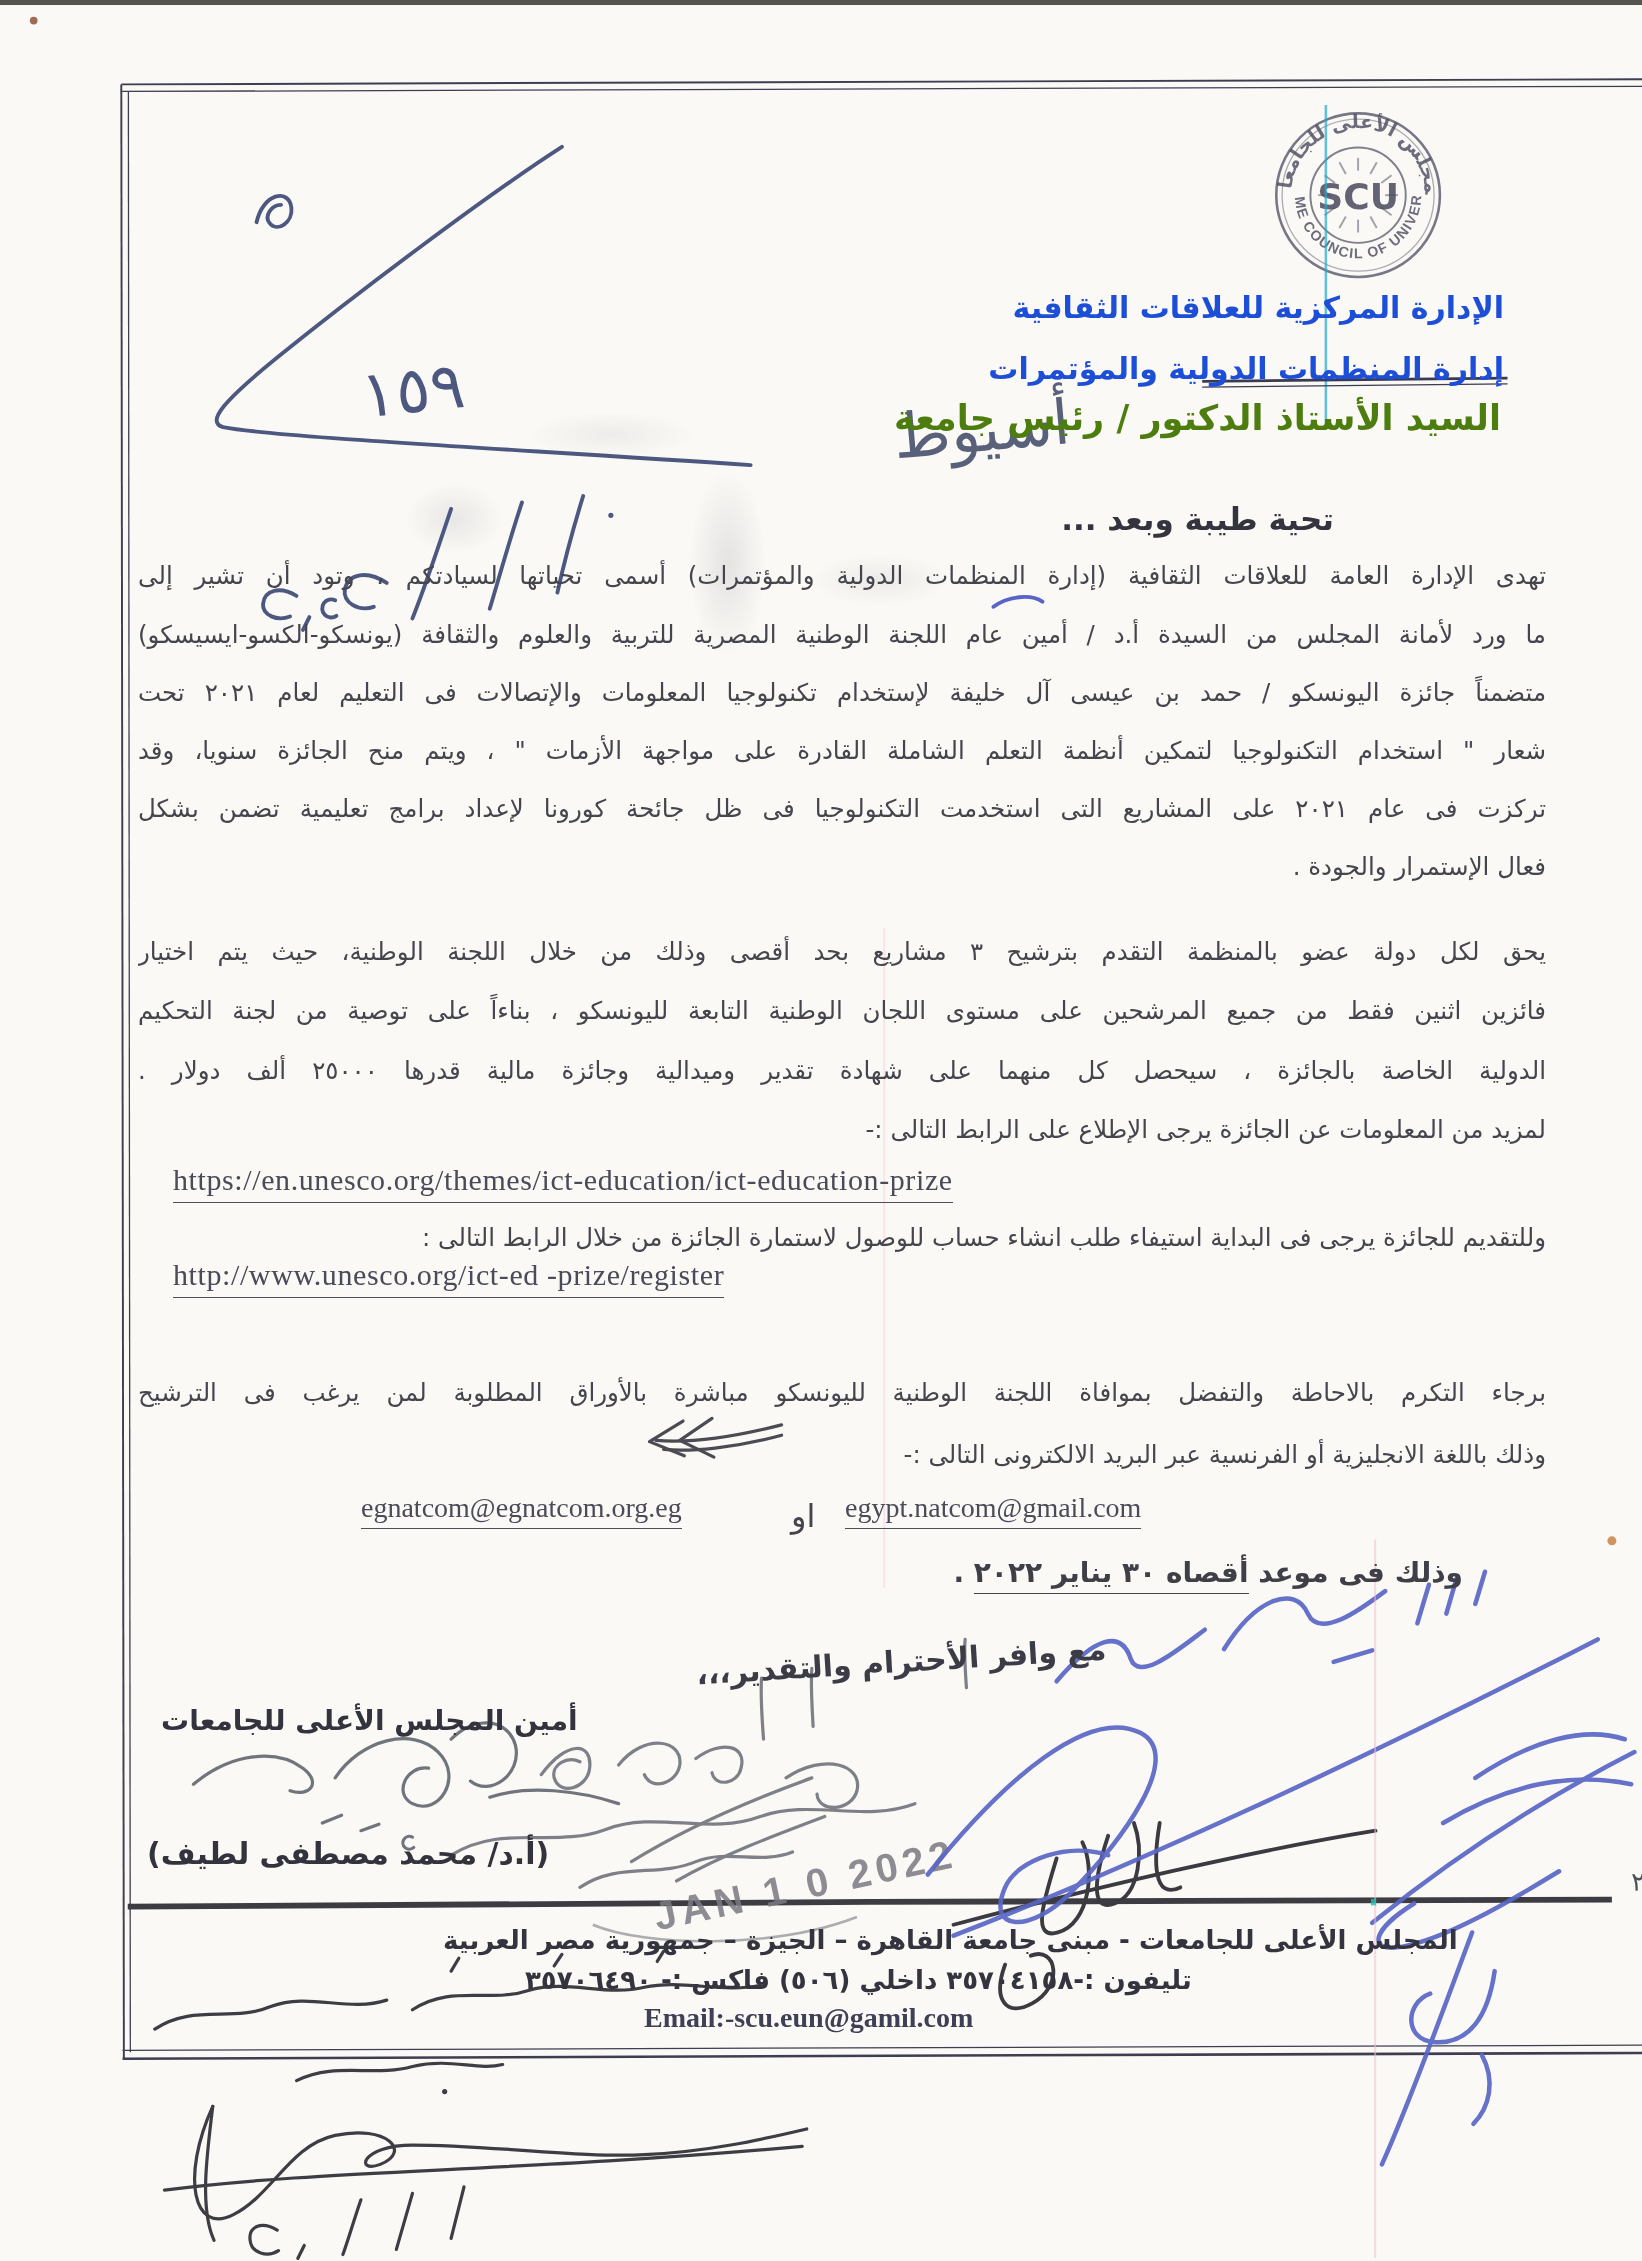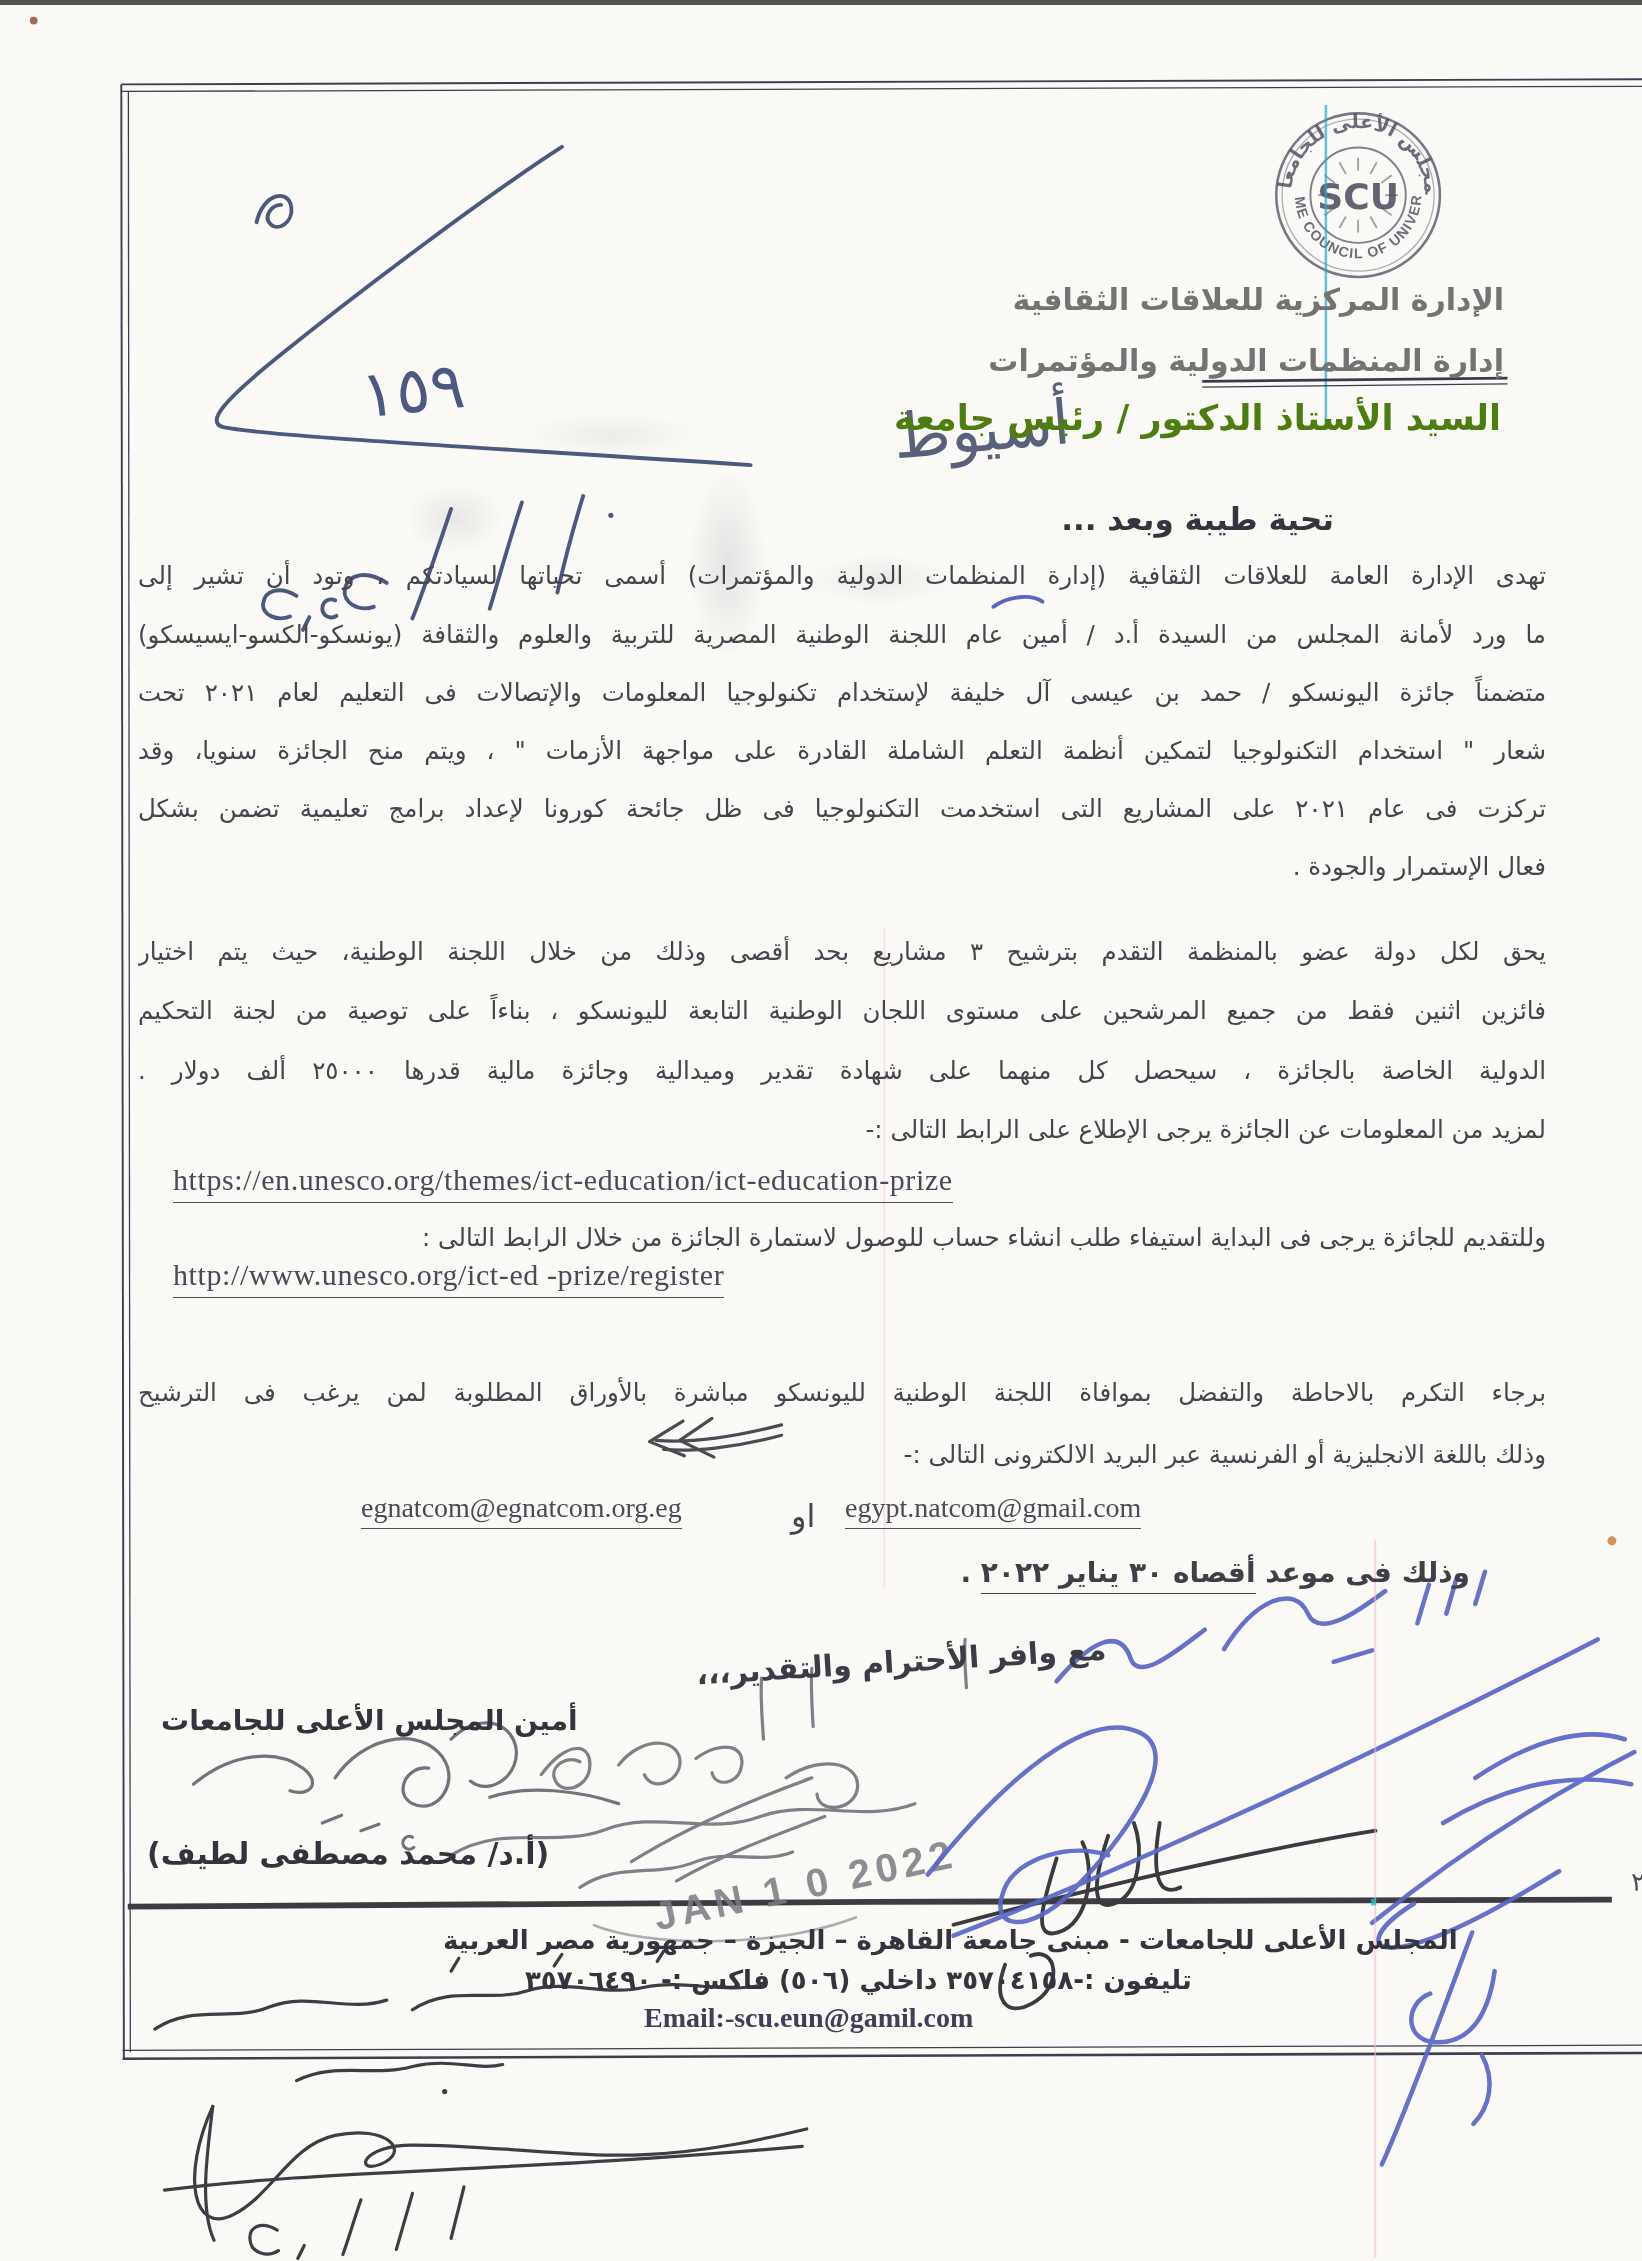--- a/index.html
+++ b/index.html
@@ -5,21 +5,21 @@
   html,body{margin:0;padding:0;background:#888;}
   .page{
     position:relative;width:1643px;height:2261px;
     background:#faf9f5;overflow:hidden;
     font-family:"DejaVu Sans",sans-serif;
   }
   .scan-top-edge{position:absolute;left:0;top:0;width:1643px;height:4.5px;background:#55544f;}
   .ar{position:absolute;direction:rtl;white-space:nowrap;color:#45454d;font-size:24.5px;line-height:1.45;}
   .just{white-space:normal;width:1408px;right:97px;text-align:justify;text-align-last:justify;height:40px;overflow:hidden;}
   .bold{font-weight:bold;}
-  .lh{color:#737373;}
+  .lh{color:#1d4ed8;margin-top:8px;}
   .url{
     position:absolute;direction:ltr;white-space:nowrap;
     font-family:"Liberation Serif","DejaVu Serif",serif;
     font-size:30px;color:#4a4a58;letter-spacing:0.6px;
     border-bottom:1.9px solid #4e4e5a;padding-bottom:5.2px;
   }
   .email{
     position:absolute;direction:ltr;white-space:nowrap;
     font-family:"Liberation Serif","DejaVu Serif",serif;
     font-size:28px;color:#4a4a58;
@@ -225,21 +225,21 @@
   <div class="ar" style="right:97px;top:1220px">وللتقديم للجائزة يرجى فى البداية استيفاء طلب انشاء حساب للوصول لاستمارة الجائزة من خلال الرابط التالى :</div>
   <div class="url" style="left:173px;top:1258px">http://www.unesco.org/ict-ed -prize/register</div>
 
   <div class="ar just" style="top:1375px">برجاء التكرم بالاحاطة والتفضل بموافاة اللجنة الوطنية لليونسكو مباشرة بالأوراق المطلوبة لمن يرغب فى الترشيح</div>
   <div class="ar" style="right:97px;top:1437px">وذلك باللغة الانجليزية أو الفرنسية عبر البريد الالكترونى التالى :-</div>
 
   <div class="email" style="left:361px;top:1492px">egnatcom@egnatcom.org.eg</div>
   <div class="ar" style="left:791px;top:1493px;font-size:32px">او</div>
   <div class="email" style="left:845px;top:1492px">egypt.natcom@gmail.com</div>
 
-  <div class="ar bold" style="right:173px;top:1553px;font-size:28px;color:#3f3f48">
+  <div class="ar bold" style="right:180px;top:1553px;font-size:28px;color:#3f3f48">
     <span>وذلك فى موعد</span>
     <span class="u-span">أقصاه ٣٠ يناير ٢٠٢٢</span>
     <span>.</span>
   </div>
 
   <div class="ar bold" style="left:696px;top:1640px;font-size:30px;color:#3c3c46;transform:rotate(-3.5deg)">مع وافر الأحترام والتقدير،،،</div>
 
   <div class="ar bold" style="left:161px;top:1701px;font-size:28px;color:#33333e">أمين المجلس الأعلى للجامعات</div>
   <div class="ar bold" style="left:147px;top:1832px;font-size:30px;color:#33333e">(أ.د/ محمد مصطفى لطيف)</div>
 

